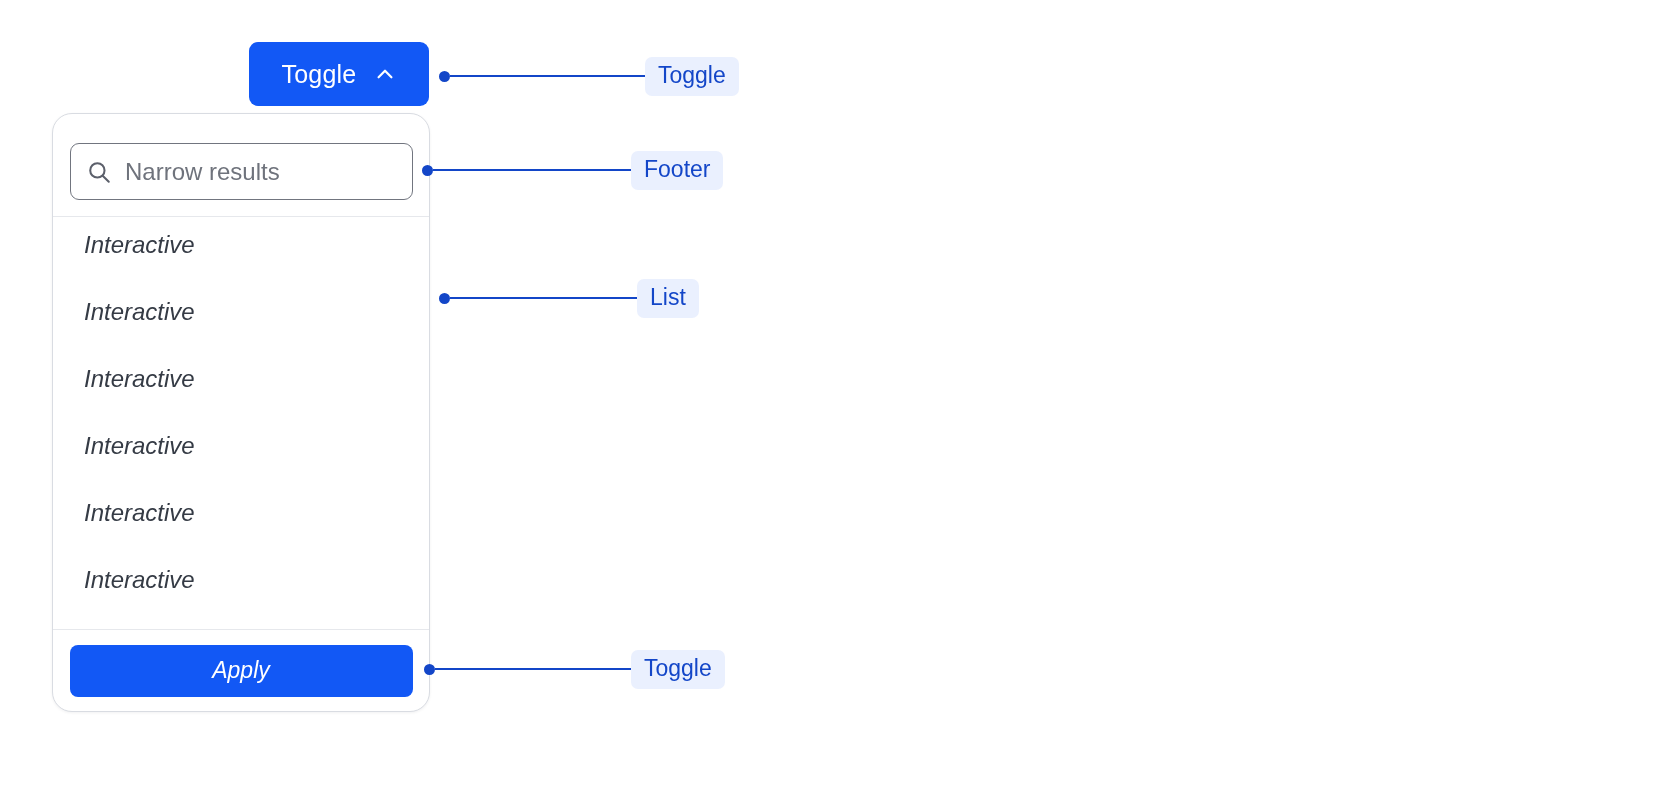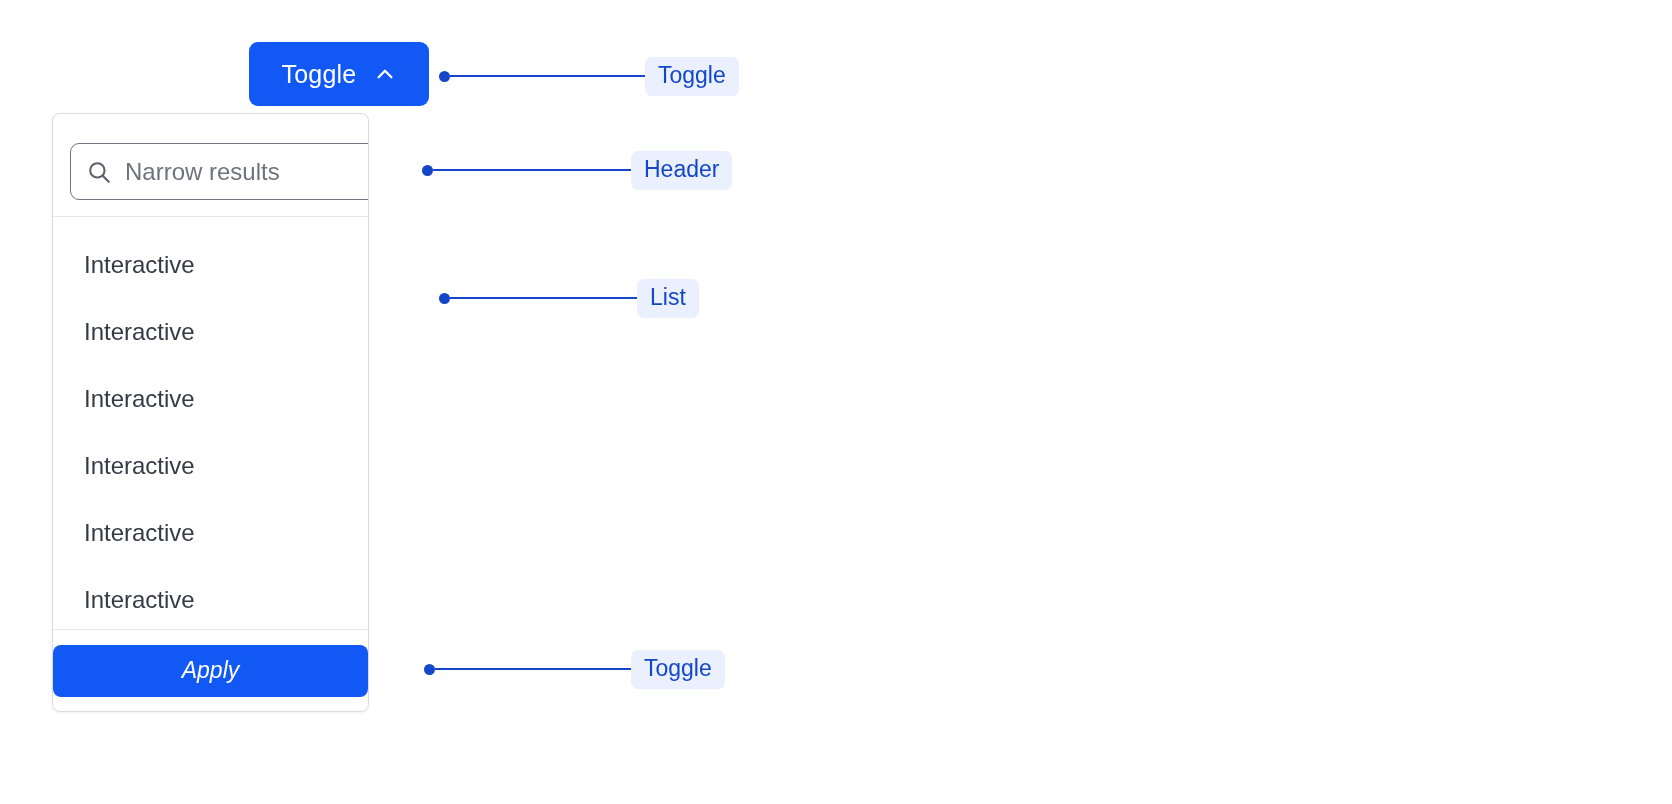--- a/index.html
+++ b/index.html
@@ -52,25 +52,25 @@
     display: block;
     width: 22px;
     height: 22px;
   }
 
   
   .panel {
     position: absolute;
     left: 43px;
     top: 113px;
-    width: 317px;
+    width: 378px;
     height: 599px;
     background: #ffffff;
     border: 1px solid #d9dce2;
-    border-radius: 8px;
+    border-radius: 20px;
     box-sizing: border-box;
     box-shadow: 0 1px 3px rgba(16, 24, 40, 0.06);
     overflow: hidden;
   }
 
   
   .panel-header {
     position: relative;
     height: 103px;
     border-bottom: 1px solid #e6e8ec;
@@ -117,27 +117,27 @@
   .panel-list {
     position: relative;
     height: 412px;
     box-sizing: border-box;
     padding-top: 14px;
     overflow: hidden;
   }
   .list-item {
     height: 67px;
     display: flex;
-    align-items: center;
     padding-left: 31px;
     box-sizing: border-box;
     font-size: 24px;
     color: #353b45;
     cursor: pointer;
     background: transparent;
+    font-style: italic;
   }
 
   
   .panel-footer {
     position: relative;
     height: 82px;
     border-top: 1px solid #e6e8ec;
     box-sizing: border-box;
     display: flex;
     align-items: center;
@@ -258,21 +258,21 @@
 
   <div class="annotation anno-toggle">
     <span class="anno-dot"></span>
     <span class="anno-line"></span>
     <span class="anno-pill">Toggle</span>
   </div>
 
   <div class="annotation anno-header">
     <span class="anno-dot"></span>
     <span class="anno-line"></span>
-    <span class="anno-pill">Header</span>
+    <span class="anno-pill">Footer</span>
   </div>
 
   <div class="annotation anno-list">
     <span class="anno-dot"></span>
     <span class="anno-line"></span>
     <span class="anno-pill">List</span>
   </div>
 
   <div class="annotation anno-footer">
     <span class="anno-dot"></span>

